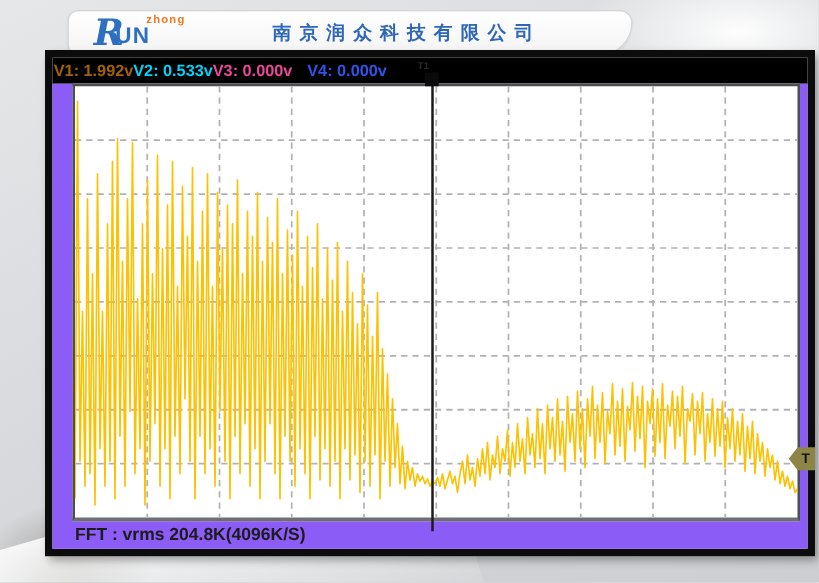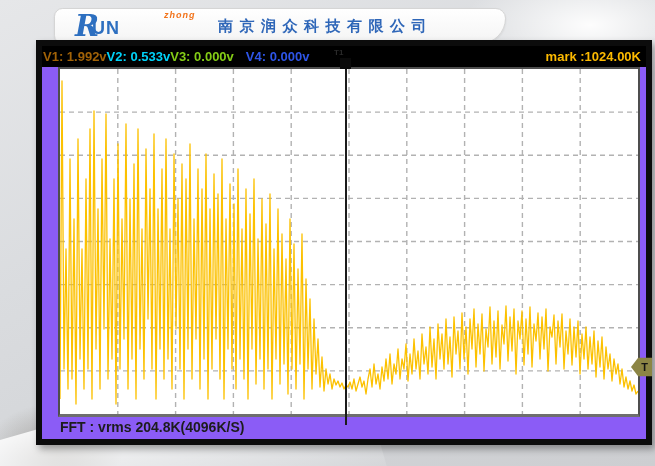--- a/index.html
+++ b/index.html
@@ -18,32 +18,32 @@
   
   .header-panel{position:absolute;left:54px;top:8px;width:450px;height:34px;
     background:linear-gradient(#ffffff,#f4f4f4);
     border:1px solid #d5d5d5;border-radius:10px 12px 30px 10px;
     box-shadow:0 1px 2px rgba(0,0,0,.08);}
   .logo{position:absolute;left:20px;top:0px;height:34px;color:#2d6fc0;white-space:nowrap;}
   .logo-r{font-family:"DejaVu Serif","Liberation Serif",serif;font-style:italic;
     font-weight:bold;font-size:29px;line-height:34px;}
   .logo-un{font-weight:bold;font-size:18px;letter-spacing:1px;
     position:relative;left:-7px;top:-2px;}
-  .logo-sup{position:absolute;left:42px;top:1px;color:#f2741c;font-style:italic;
-    font-weight:bold;font-size:9px;letter-spacing:1px;margin-left:47px;}
+  .logo-sup{position:absolute;left:42px;top:1px;color:#f2741c;
+    font-weight:bold;font-size:9px;letter-spacing:1px;}
   .company{position:absolute;left:163px;top:8px;font-size:15px;font-weight:bold;
     color:#2e66b8;letter-spacing:6.5px;white-space:nowrap;}
   
   .frame{position:absolute;left:36px;top:40px;width:616px;height:405px;
     background:#ffffff;border:6px solid #0c0c0c;box-sizing:border-box;
     box-shadow:3px 4px 7px rgba(0,0,0,.35);}
   .status-bar{position:absolute;left:0;top:0;width:100%;height:21px;background:#000;
     font-size:13px;font-weight:bold;line-height:21px;white-space:nowrap;}
   .readouts{position:absolute;left:1px;top:0;}
-  .ch1{color:#a16207;text-align:center;} .ch2{color:#00d2f8;} .ch3{color:#84cc16;} .ch4{color:#2e55e8;margin-left:12px;}
+  .ch1{color:#a16207;text-align:center;} .ch2{color:#00d2f8;} .ch3{color:#ec4899;} .ch4{color:#2e55e8;margin-left:12px;}
   .mark{position:absolute;right:5px;top:0;color:#fcba00;}
   
   .plot-area{position:absolute;left:0;top:21px;width:604px;height:372px;background:#8b5cf6;}
   .graph-box{position:absolute;left:16px;top:0px;width:578px;height:345px;
     border:2px solid #4e4e4e;border-bottom:3px solid #6e6e6e;background:#fff;}
   .graph-box svg{position:absolute;left:0;top:0;width:578px;height:345px;display:block;}
   .cursor-line{position:absolute;top:1px;width:2px;height:357px;background:#1b1b1b;z-index:3;}
   .cursor-handle{position:absolute;top:-9px;width:11px;height:11px;background:#0a0a0a;z-index:4;}
   .t1-label{position:absolute;top:-19px;font-size:8px;font-weight:bold;color:#2a2a2a;z-index:4;}
   .fft-label{position:absolute;left:18px;top:352px;font-size:14px;font-weight:bold;
@@ -67,21 +67,20 @@
     <div class="logo">
       <span class="logo-r">R</span><span class="logo-un">UN</span>
       <span class="logo-sup">zhong</span>
     </div>
     <div class="company">南京润众科技有限公司</div>
   </div>
 
   <div class="frame">
     <div class="status-bar">
       <span class="readouts"><span class="ch1">V1: 1.992v</span><span class="ch2">V2: 0.533v</span><span class="ch3">V3: 0.000v</span><span class="ch4">V4: 0.000v</span></span>
-      <span class="mark">mark :1024.00K</span>
     </div>
 
     <div class="plot-area">
       <div class="graph-box">
         <svg xmlns="http://www.w3.org/2000/svg" viewBox="0 0 578 345">
             <line x1="57.8" y1="0" x2="57.8" y2="345" stroke="#b2b2b2" stroke-width="1.4" stroke-dasharray="5 4"></line>
             <line x1="115.6" y1="0" x2="115.6" y2="345" stroke="#b2b2b2" stroke-width="1.4" stroke-dasharray="5 4"></line>
             <line x1="173.4" y1="0" x2="173.4" y2="345" stroke="#b2b2b2" stroke-width="1.4" stroke-dasharray="5 4"></line>
             <line x1="231.2" y1="0" x2="231.2" y2="345" stroke="#b2b2b2" stroke-width="1.4" stroke-dasharray="5 4"></line>
             <line x1="289.0" y1="0" x2="289.0" y2="345" stroke="#b2b2b2" stroke-width="1.4" stroke-dasharray="5 4"></line>

